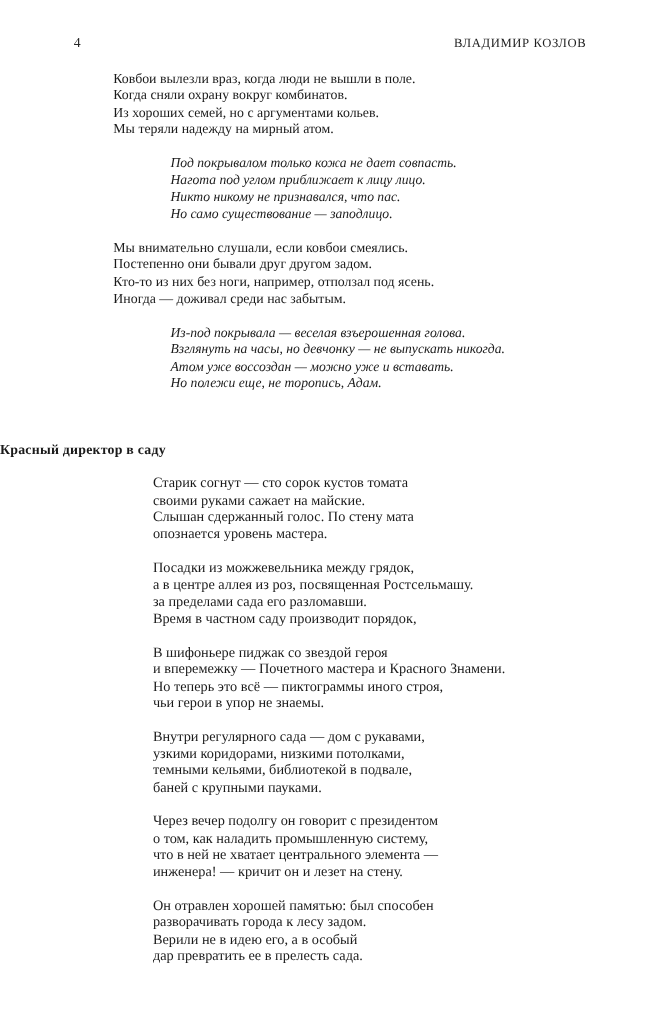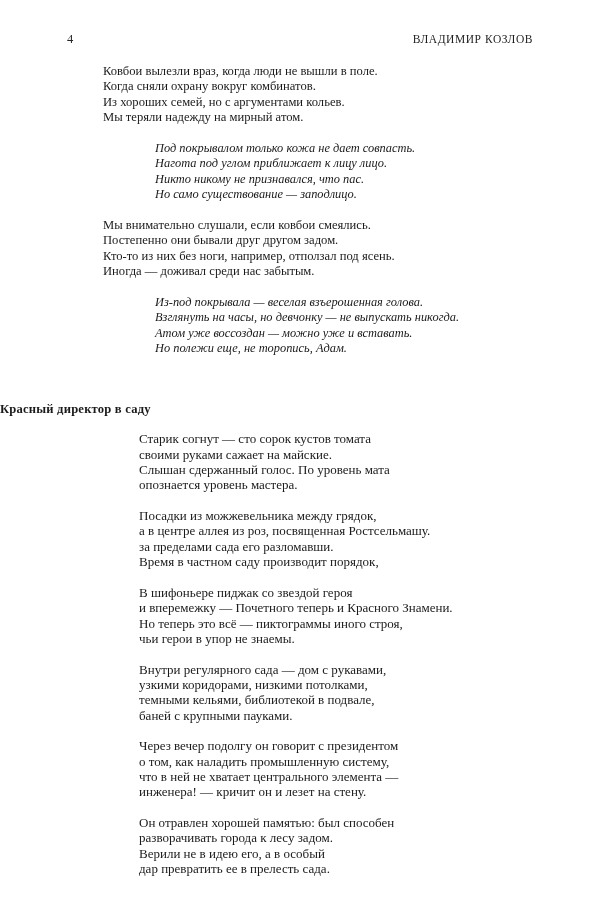--- a/index.html
+++ b/index.html
@@ -150,38 +150,38 @@
     <div class="spacer-title-top"></div>
 
     <section class="poem-two">
       <div class="poem-title">Красный директор в саду</div>
 
       <div class="spacer-title-bottom"></div>
 
       <div class="stanza">
         <div class="line">Старик согнут — сто сорок кустов томата</div>
         <div class="line">своими руками сажает на майские.</div>
-        <div class="line">Слышан сдержанный голос. По уровень мата</div>
+        <div class="line">Слышан сдержанный голос. По стену мата</div>
         <div class="line">опознается уровень мастера.</div>
       </div>
 
       <div class="stanza-gap"></div>
 
       <div class="stanza">
         <div class="line">Посадки из можжевельника между грядок,</div>
         <div class="line">а в центре аллея из роз, посвященная Ростсельмашу.</div>
         <div class="line">за пределами сада его разломавши.</div>
         <div class="line">Время в частном саду производит порядок,</div>
       </div>
 
       <div class="stanza-gap"></div>
 
       <div class="stanza">
         <div class="line">В шифоньере пиджак со звездой героя</div>
-        <div class="line">и вперемежку — Почетного теперь и Красного Знамени.</div>
+        <div class="line">и вперемежку — Почетного мастера и Красного Знамени.</div>
         <div class="line">Но теперь это всё — пиктограммы иного строя,</div>
         <div class="line">чьи герои в упор не знаемы.</div>
       </div>
 
       <div class="stanza-gap"></div>
 
       <div class="stanza">
         <div class="line">Внутри регулярного сада — дом с рукавами,</div>
         <div class="line">узкими коридорами, низкими потолками,</div>
         <div class="line">темными кельями, библиотекой в подвале,</div>

